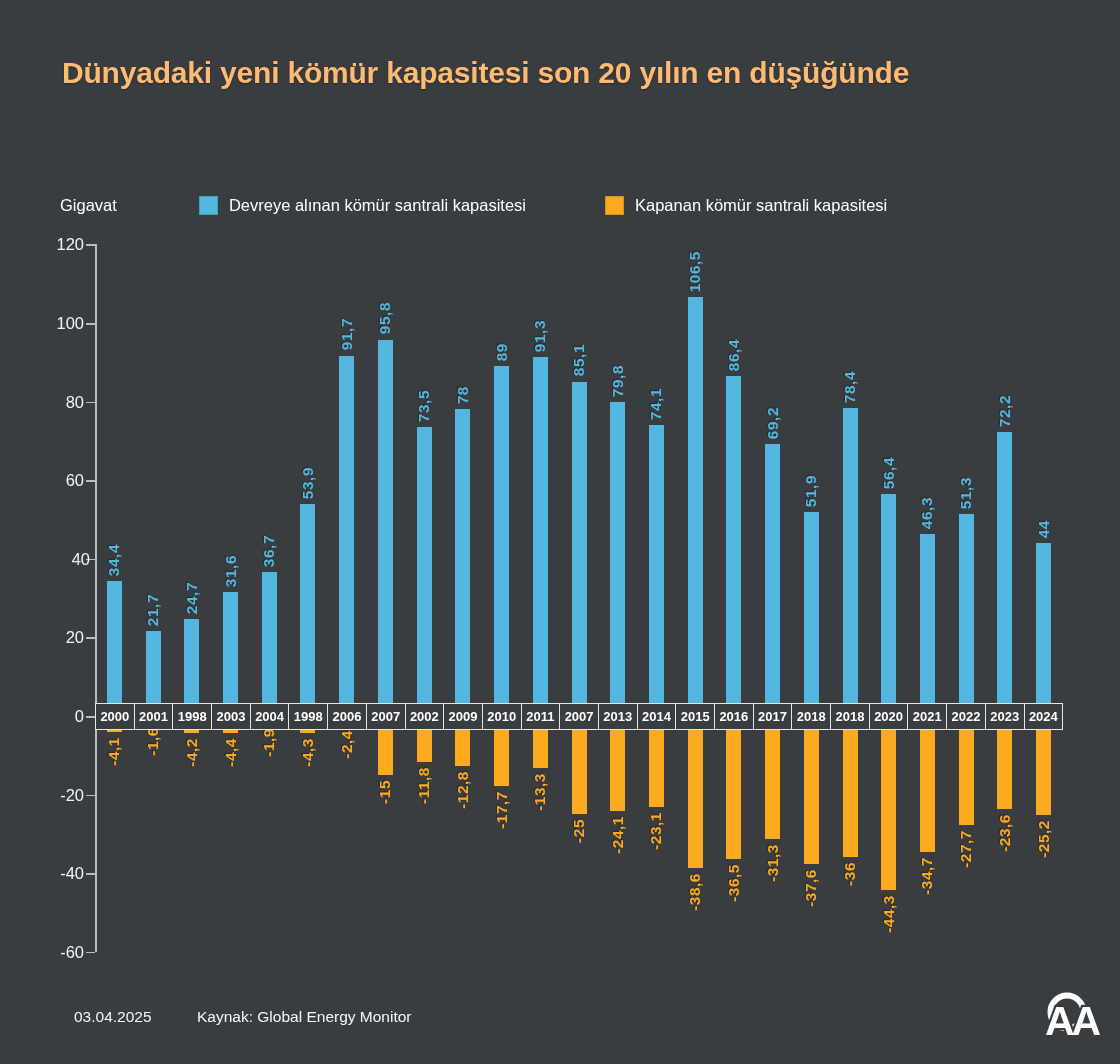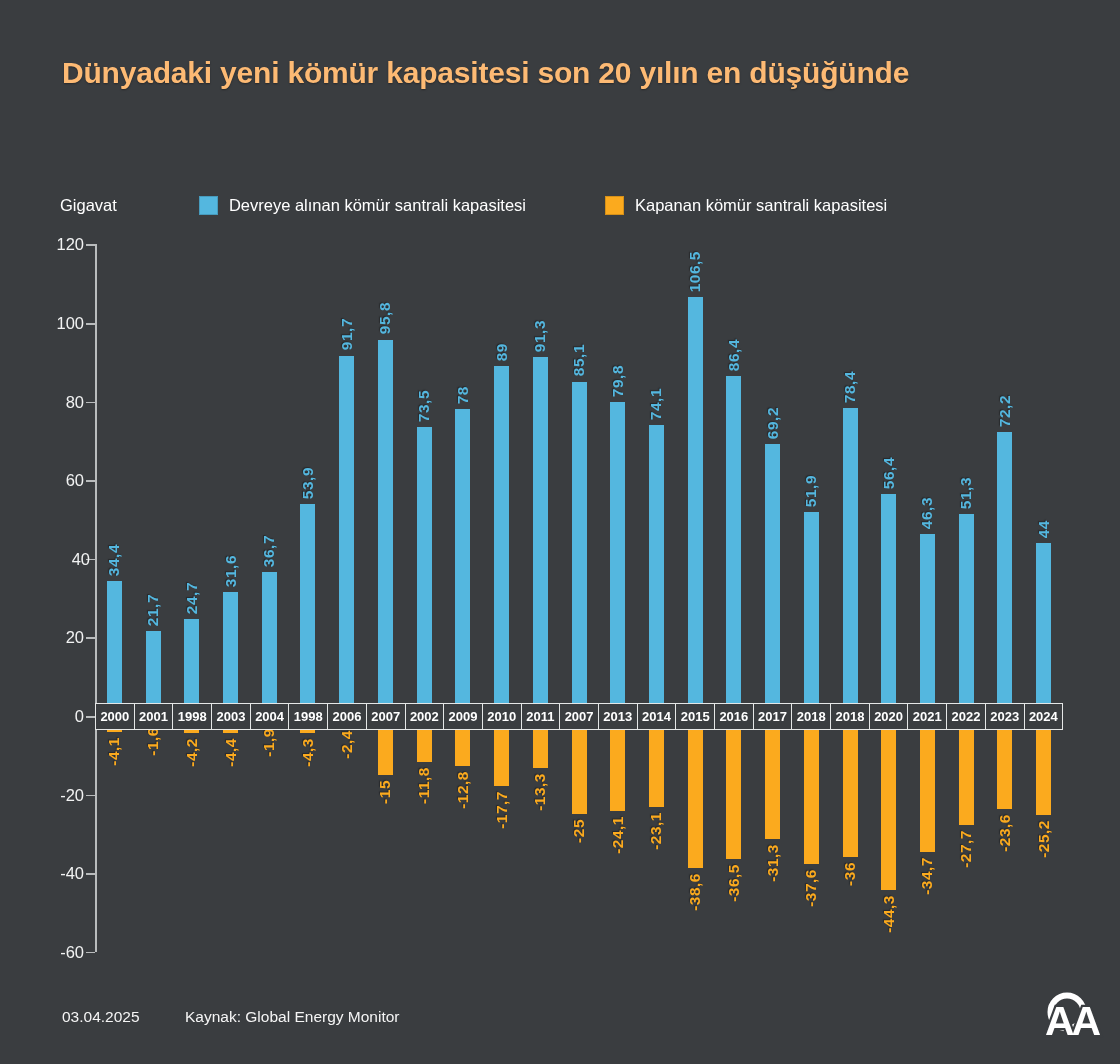--- a/index.html
+++ b/index.html
@@ -58,21 +58,21 @@
   .year-cell{
     flex:1 1 0;
     background:#3a3d40;
     border-right:1.5px solid #e5e7e7;
     display:flex;align-items:center;justify-content:center;
     color:#ffffff;font-size:13px;font-weight:bold;
   }
   .year-cell:last-child{border-right:none;}
   .footer-text{
     position:absolute;top:1008px;
-    color:#f5f5f5;font-size:15.5px;
+    color:#f5f5f5;font-size:15.5px;margin-left:12px;
   }
   .footer-date{left:62px;}
   .footer-source{left:185px;}
   .aa-logo{position:absolute;left:1038px;top:991px;}
 </style>
 </head>
 <body>
 
 <div class="canvas">
 

